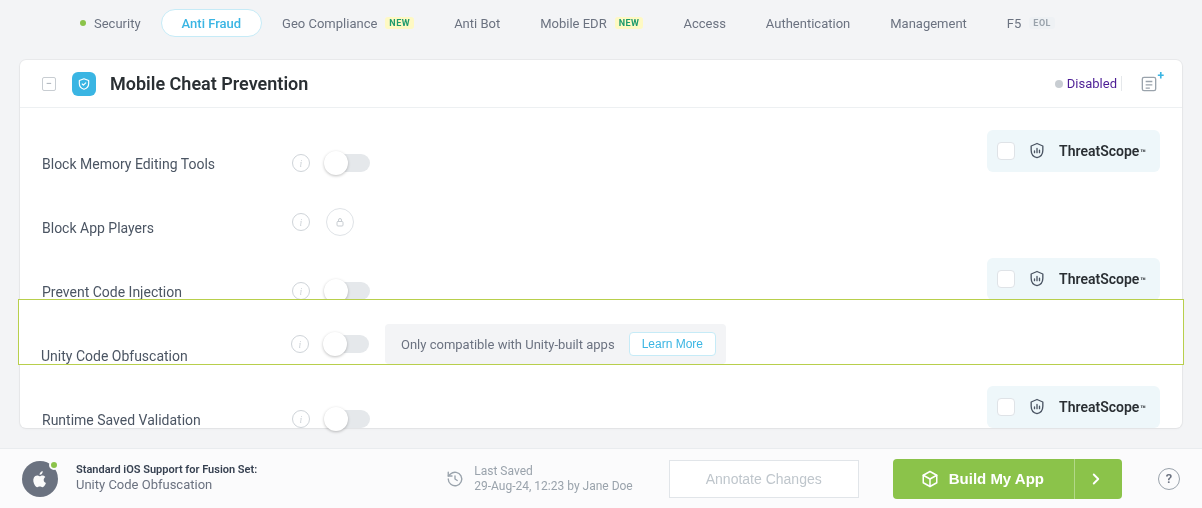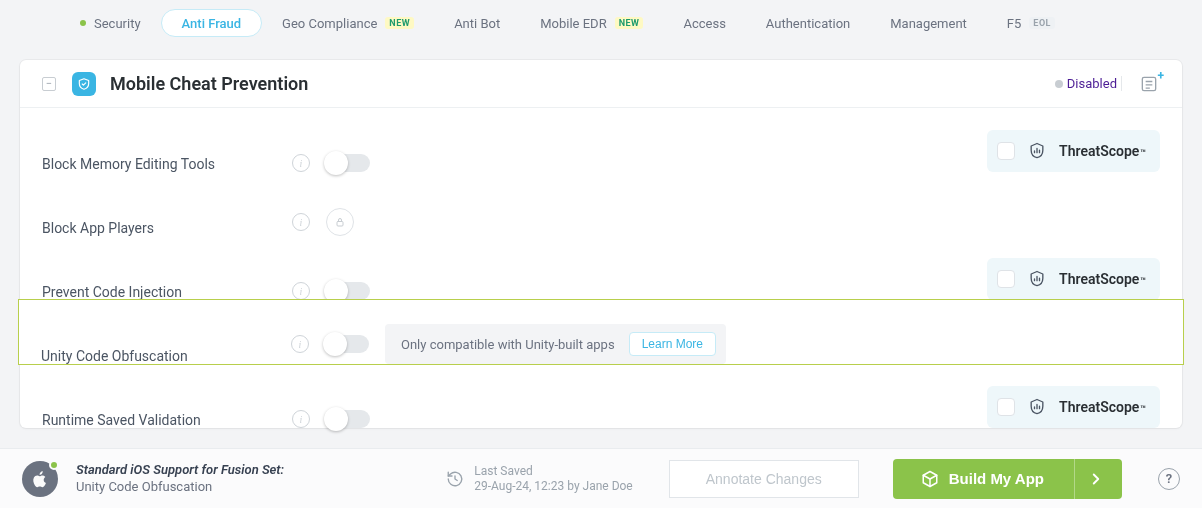--- a/index.html
+++ b/index.html
@@ -219,21 +219,21 @@
     position:relative;
     flex-shrink:0;
   }
   .os-icon svg { width:20px;height:20px; fill:#fafafa; }
   .os-dot {
     position:absolute; top:-1px; right:-1px;
     width:10px;height:10px;border-radius:50%;
     background:#8bc34a; border:2px solid #fbfbfc;
   }
   .footer-left { display:flex; flex-direction:column; line-height:1.3; }
-  .footer-left .l1 { font-weight:600; font-size:13px; color:#374151;font-style:italic; }
+  .footer-left .l1 { font-weight:600; font-size:11px; color:#374151; }
   .footer-left .l2 { font-size:13px; color:#6b7280; }
 
   .footer-center {
     margin-left:auto;
     display:flex; align-items:center; gap:10px;
     color:#9aa3ac;
   }
   .footer-center svg { width:18px;height:18px; }
   .fc-text { display:flex; flex-direction:column; line-height:1.25; font-size:12px; }
 

